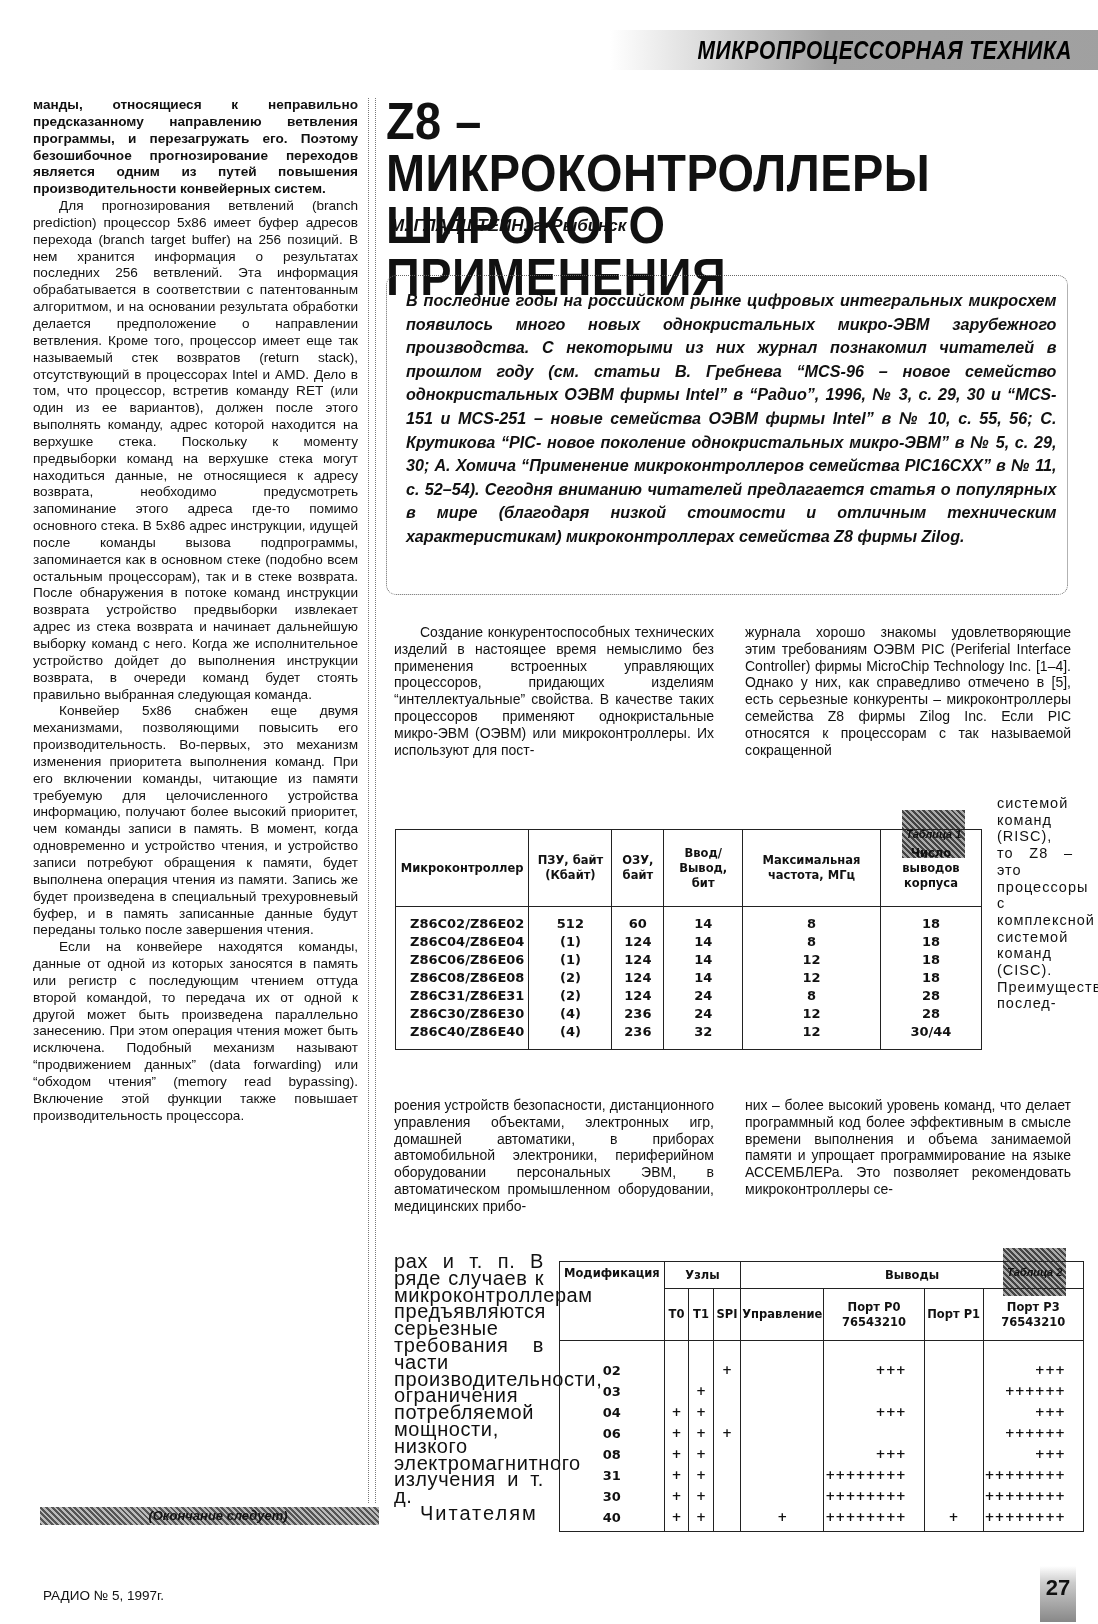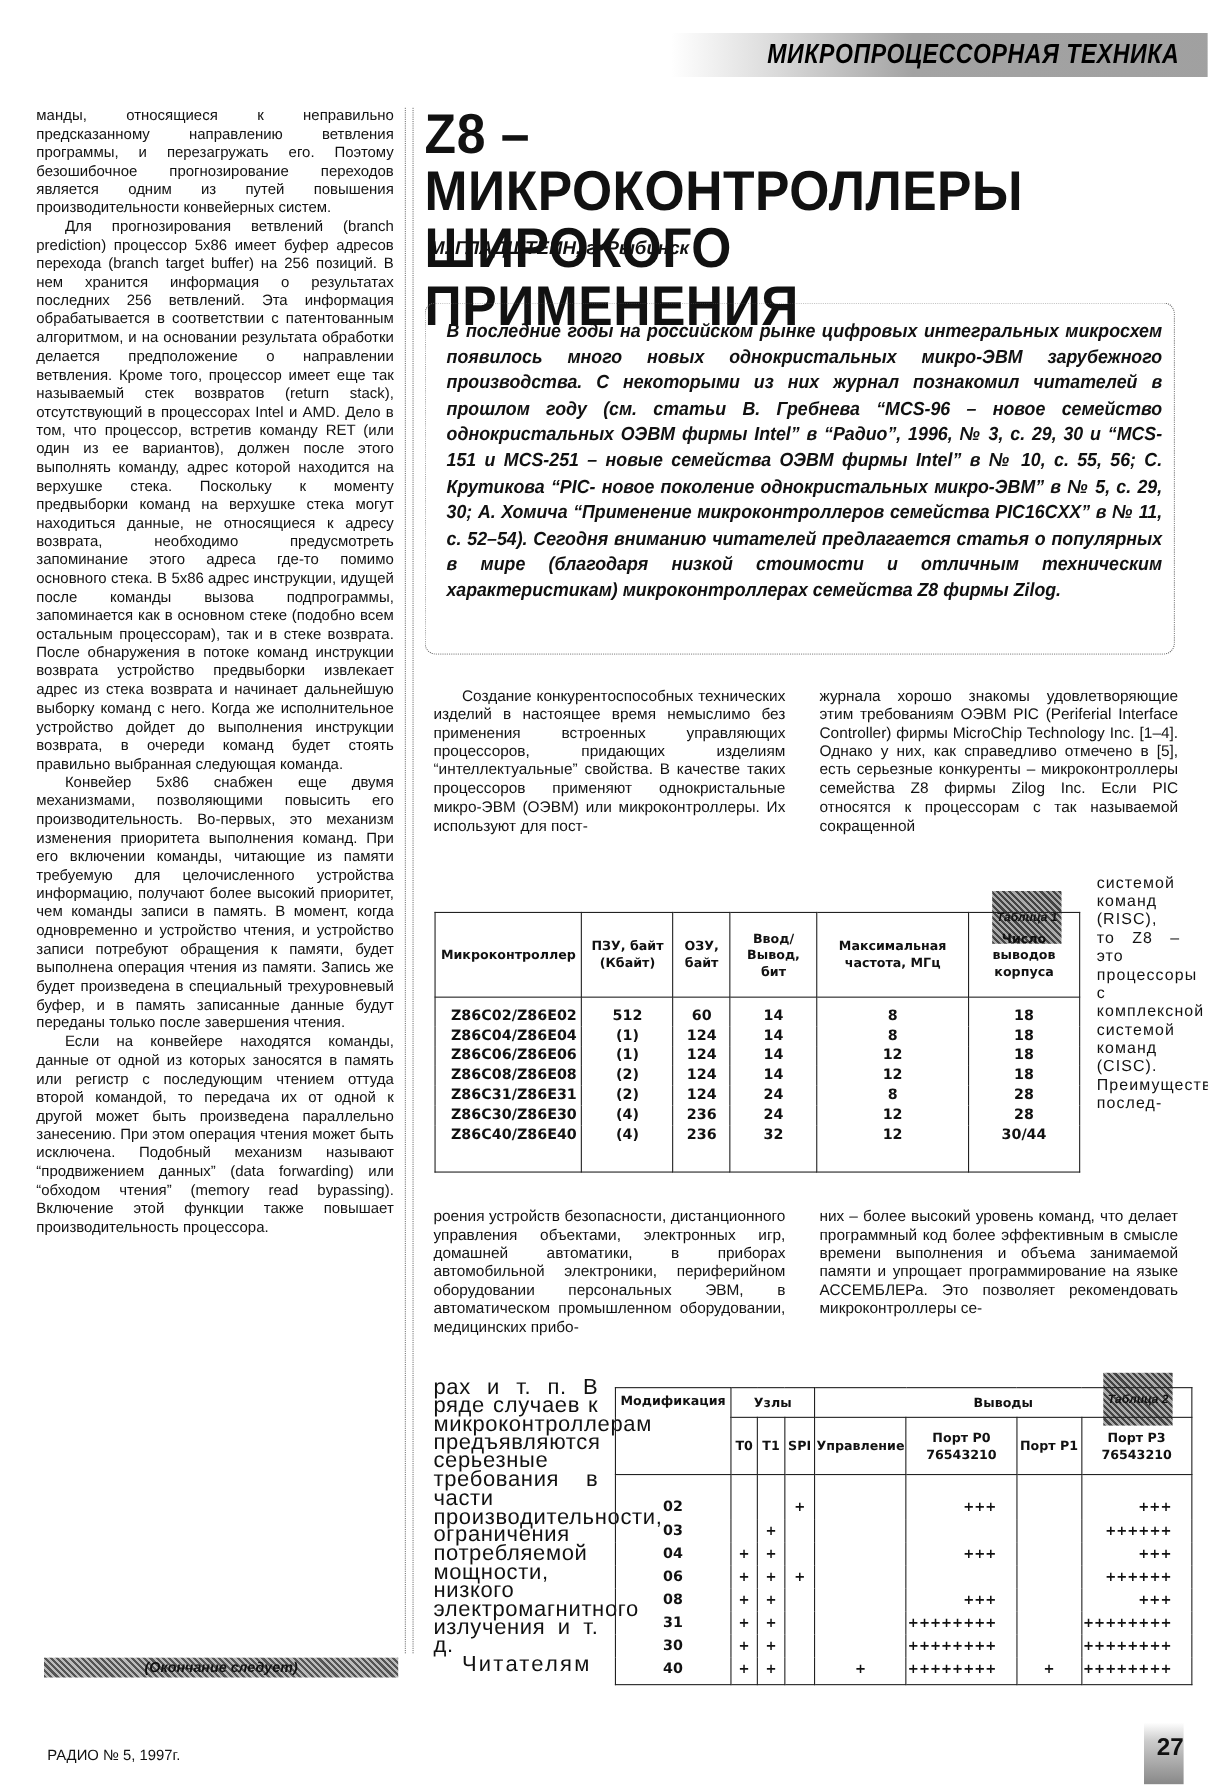--- a/index.html
+++ b/index.html
@@ -4,24 +4,24 @@
 <style>
   html, body { margin: 0; padding: 0; }
   body { width: 1098px; height: 1624px; background: #ffffff; position: relative; overflow: hidden; color: #111; font-family: "Liberation Sans", sans-serif; }
   .abs { position: absolute; }
   .header-band { left: 610px; top: 30px; width: 488px; height: 40px;
     background: linear-gradient(90deg, rgba(255,255,255,1) 0%, rgba(180,180,180,0.5) 20%, rgba(140,140,140,0.8) 45%, rgba(150,150,150,0.9) 100%); }
   .header-text { right: 26px; top: 36px; font-family: "Liberation Sans", sans-serif; font-weight: bold; font-style: italic; font-size: 21px; letter-spacing: 0.5px; color: #000; transform: scaleY(1.2); transform-origin: top right; }
   .vrule { left: 368px; top: 98px; width: 6px; height: 1405px; border-left: 1px dotted #777; border-right: 1px dotted #777; }
   .col-left { left: 33px; top: 97px; width: 325px; font-size: 13.6px; line-height: 16.85px; text-align: justify; }
   .col-left p { margin: 0; text-indent: 26px; }
-  .col-left p.first { text-indent: 0; }
-  .continued { left: 40px; top: 1507px; width: 322px; height: 18px; background: repeating-linear-gradient(45deg, #555 0 2px, #bbb 2px 4px); text-align: center; font-style: italic; font-weight: bold; font-size: 13px; line-height: 18px; color: #111; }
+  .col-left p.first { text-indent: 0; font-weight: bold; }
+  .continued { left: 40px; top: 1507px; width: 322px; height: 18px; background: repeating-linear-gradient(45deg, #555 0 2px, #bbb 2px 4px); text-align: center; font-style: italic; font-weight: bold; font-size: 13px; line-height: 18px; color: #111; padding-left: 17px; }
   .footer-left { left: 43px; top: 1588px; font-size: 13.5px; }
-  .page-num { left: 1040px; top: 1566px; width: 36px; height: 56px; background: linear-gradient(180deg, #fff 0%, #ccc 30%, #888 100%); font-weight: bold; font-size: 22px; text-align: right; line-height: 44px; }
+  .page-num { left: 1040px; top: 1566px; width: 36px; height: 56px; background: linear-gradient(180deg, #fff 0%, #ccc 30%, #888 100%); font-weight: bold; font-size: 22px; text-align: center; line-height: 44px; }
   .title { left: 386px; top: 96px; width: 690px; font-weight: bold; font-size: 51px; line-height: 52px; letter-spacing: 0.5px; transform: scaleX(0.92); transform-origin: top left; }
   .title .l2 { word-spacing: 24px; }
   .byline { left: 390px; top: 216px; font-weight: bold; font-style: italic; font-size: 17px; }
   .lead-box { left: 386px; top: 275px; width: 680px; height: 318px; border: 1px dotted #666; border-radius: 10px; }
   .lead { left: 406px; top: 289px; width: 650px; font-weight: bold; font-style: italic; font-size: 17.2px; line-height: 23.6px; text-align: justify; transform: scaleX(0.94); transform-origin: top left; width: 692px; }
   .body-col { font-size: 14px; line-height: 16.8px; text-align: justify; }
   .body-col p { margin: 0; }
   .b1 { left: 394px; top: 624px; width: 320px; }
   .b1 p { text-indent: 26px; }
   .b2 { left: 745px; top: 624px; width: 326px; }
@@ -32,21 +32,21 @@
   .tbl-label { background: repeating-linear-gradient(45deg, #444 0 2px, #aaa 2px 4px); font-weight: bold; font-style: italic; font-size: 11px; padding: 18px 4px; color: #111; }
   .t1-label { left: 902px; top: 810px; }
   .t2-label { left: 1003px; top: 1248px; }
   table { border-collapse: collapse; font-family: "DejaVu Sans", sans-serif; font-size: 12.5px; font-weight: bold; position: absolute; }
   .t1 { left: 395px; top: 829px; width: 587px; }
   .t1 th, .t1 td { border-left: 1.5px solid #222; border-right: 1.5px solid #222; padding: 0 4px; }
   .t1 thead th { border: 1.5px solid #222; height: 76px; font-size: 11.5px; line-height: 15px; vertical-align: middle; }
   .t1 tbody td { text-align: center; height: 18px; line-height: 18px; font-size: 13px; }
   .t1 tbody td:first-child { text-align: left; padding-left: 14px; }
   .t1 tbody tr:first-child td { padding-top: 8px; }
-  .t1 tbody tr:last-child td { padding-bottom: 24px; border-bottom: 1.5px solid #222; }
+  .t1 tbody tr:last-child td { padding-bottom: 8px; border-bottom: 1.5px solid #222; }
   .t2 { left: 559px; top: 1261px; width: 525px; }
   .t2 th { border: 1.5px solid #222; font-size: 11.5px; line-height: 15px; font-weight: bold; }
   .t2 td { border-left: 1.5px solid #222; border-right: 1.5px solid #222; text-align: center; height: 19px; line-height: 19px; font-size: 12px; }
   .t2 td.r { text-align: right; padding-right: 18px; }
   .t2 tbody tr:first-child td { padding-top: 20px; }
   .t2 tbody tr:last-child td { border-bottom: 1.5px solid #222; padding-bottom: 4px; }
   .t2 td:first-child { font-size: 13px; }
 </style>
 </head>
 <body>

